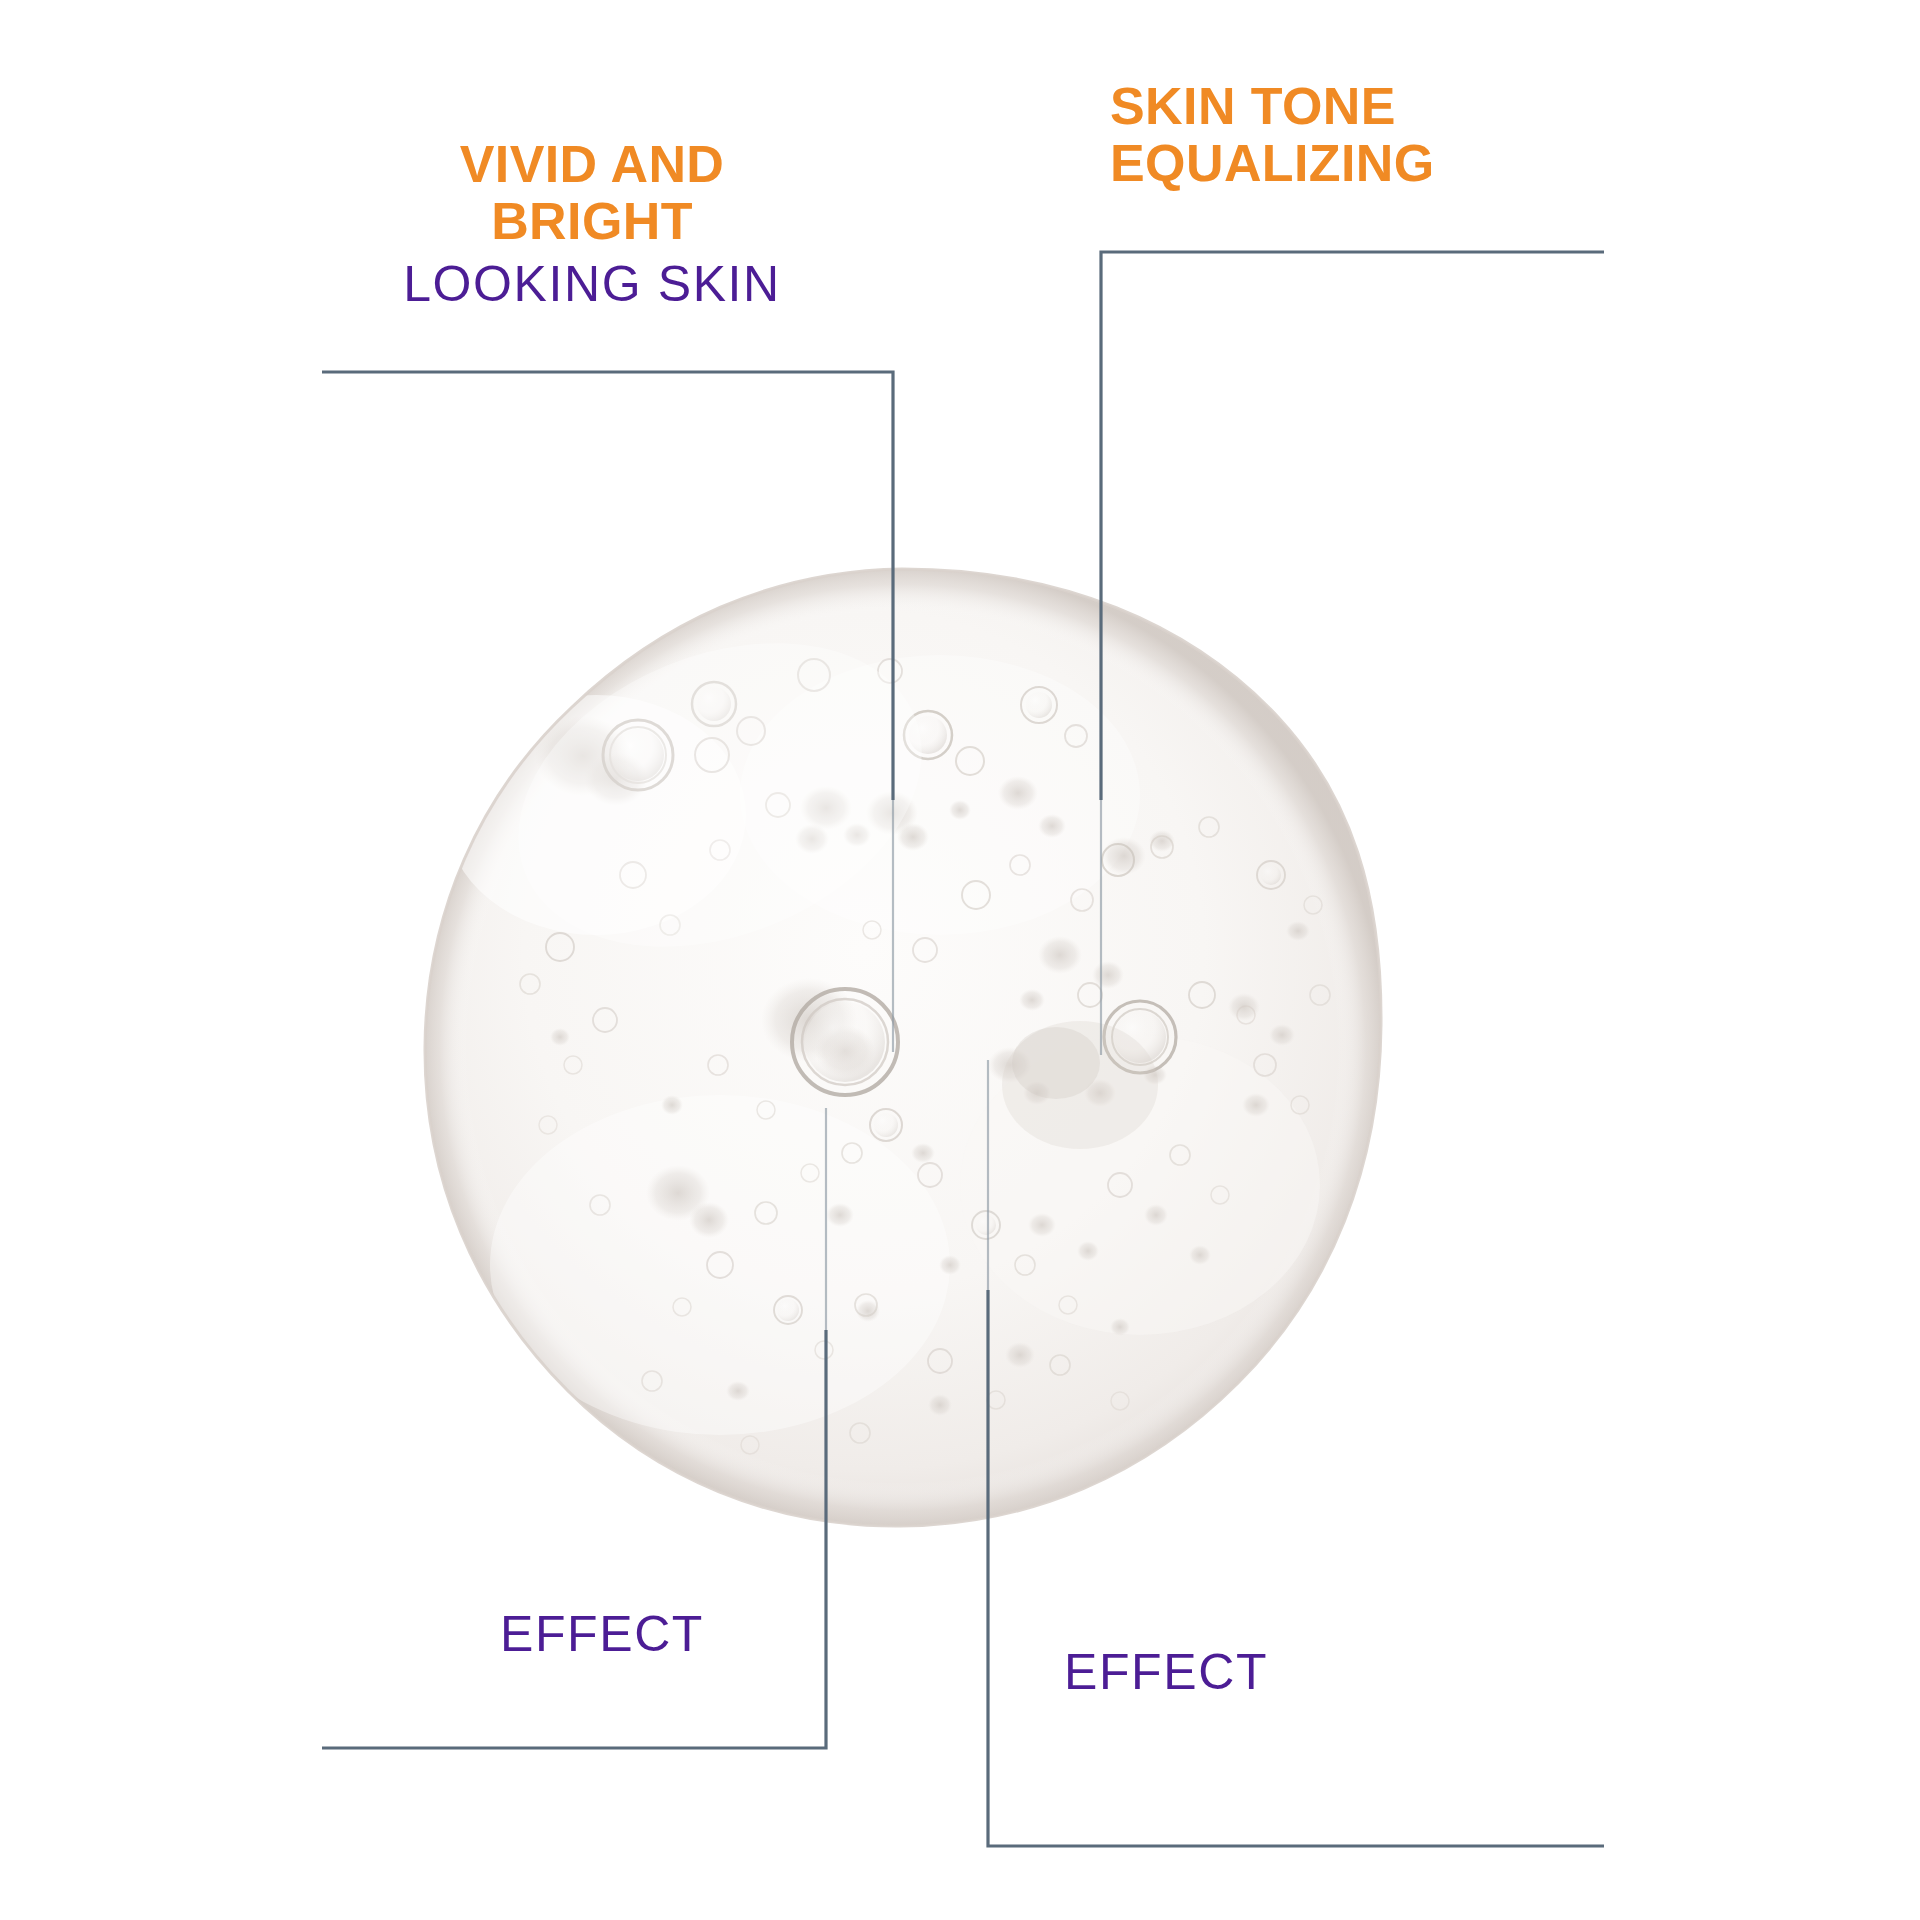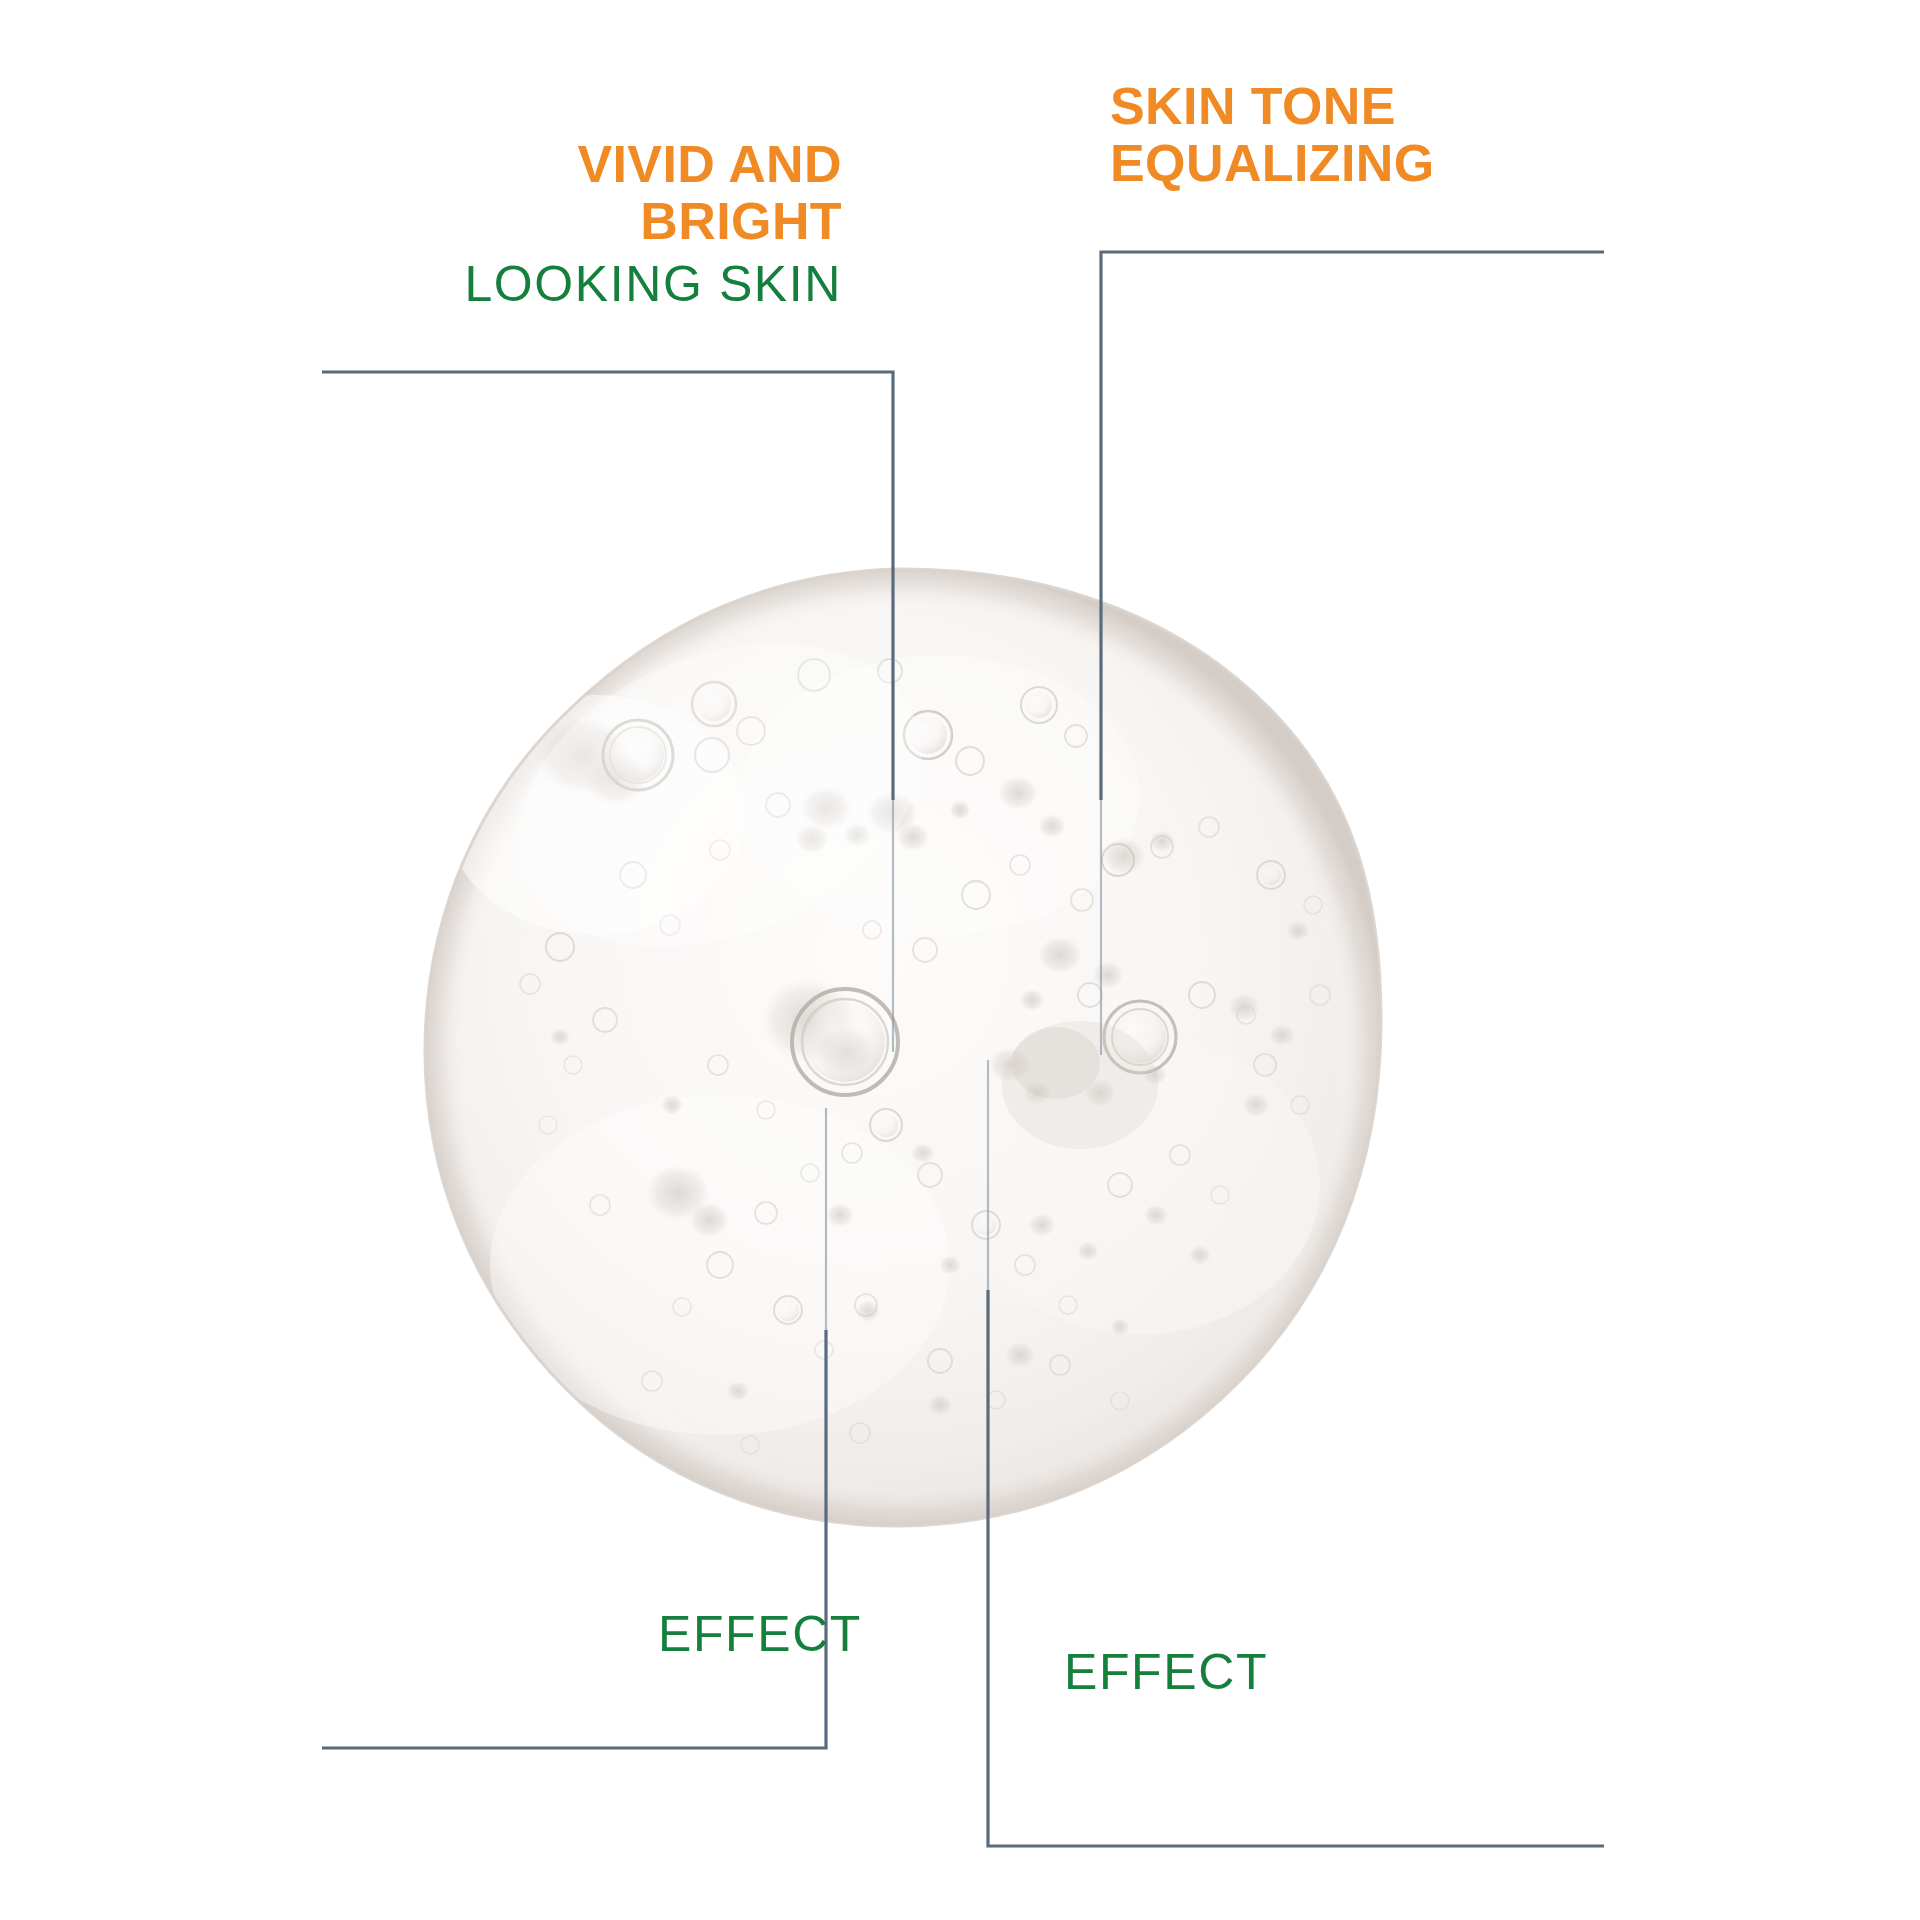--- a/index.html
+++ b/index.html
@@ -47,27 +47,27 @@
     color: #F08A24;
     white-space: pre-line;
     margin: 0;
   }
   .callout .sub {
     display: block;
     font-weight: 400;
     font-size: 50px;
     line-height: 1.12;
     letter-spacing: 1.6px;
-    color: #15803d;
+    color: #4c1d95;
     margin: 6px 0 0 0;
     white-space: pre-line;
   }
 
   .callout.align-left  .ttl,
-  .callout.align-left  .sub { text-align: right; margin-left: 20px; }
+  .callout.align-left  .sub { text-align: center; margin-left: 20px; }
   .callout.align-right .ttl,
   .callout.align-right .sub { text-align: left; }
 
   
   #callout-vivid-and-bright { left: 322px; top: 136px;  width: 520px; }
   #callout-skin-tone        { left: 1110px; top: 78px;  width: 500px; }
   #callout-brightening      { left: 322px; top: 1600px; width: 540px; }
   #callout-anti-blemish     { left: 1064px; top: 1638px; width: 545px; }
 </style>
 </head>

